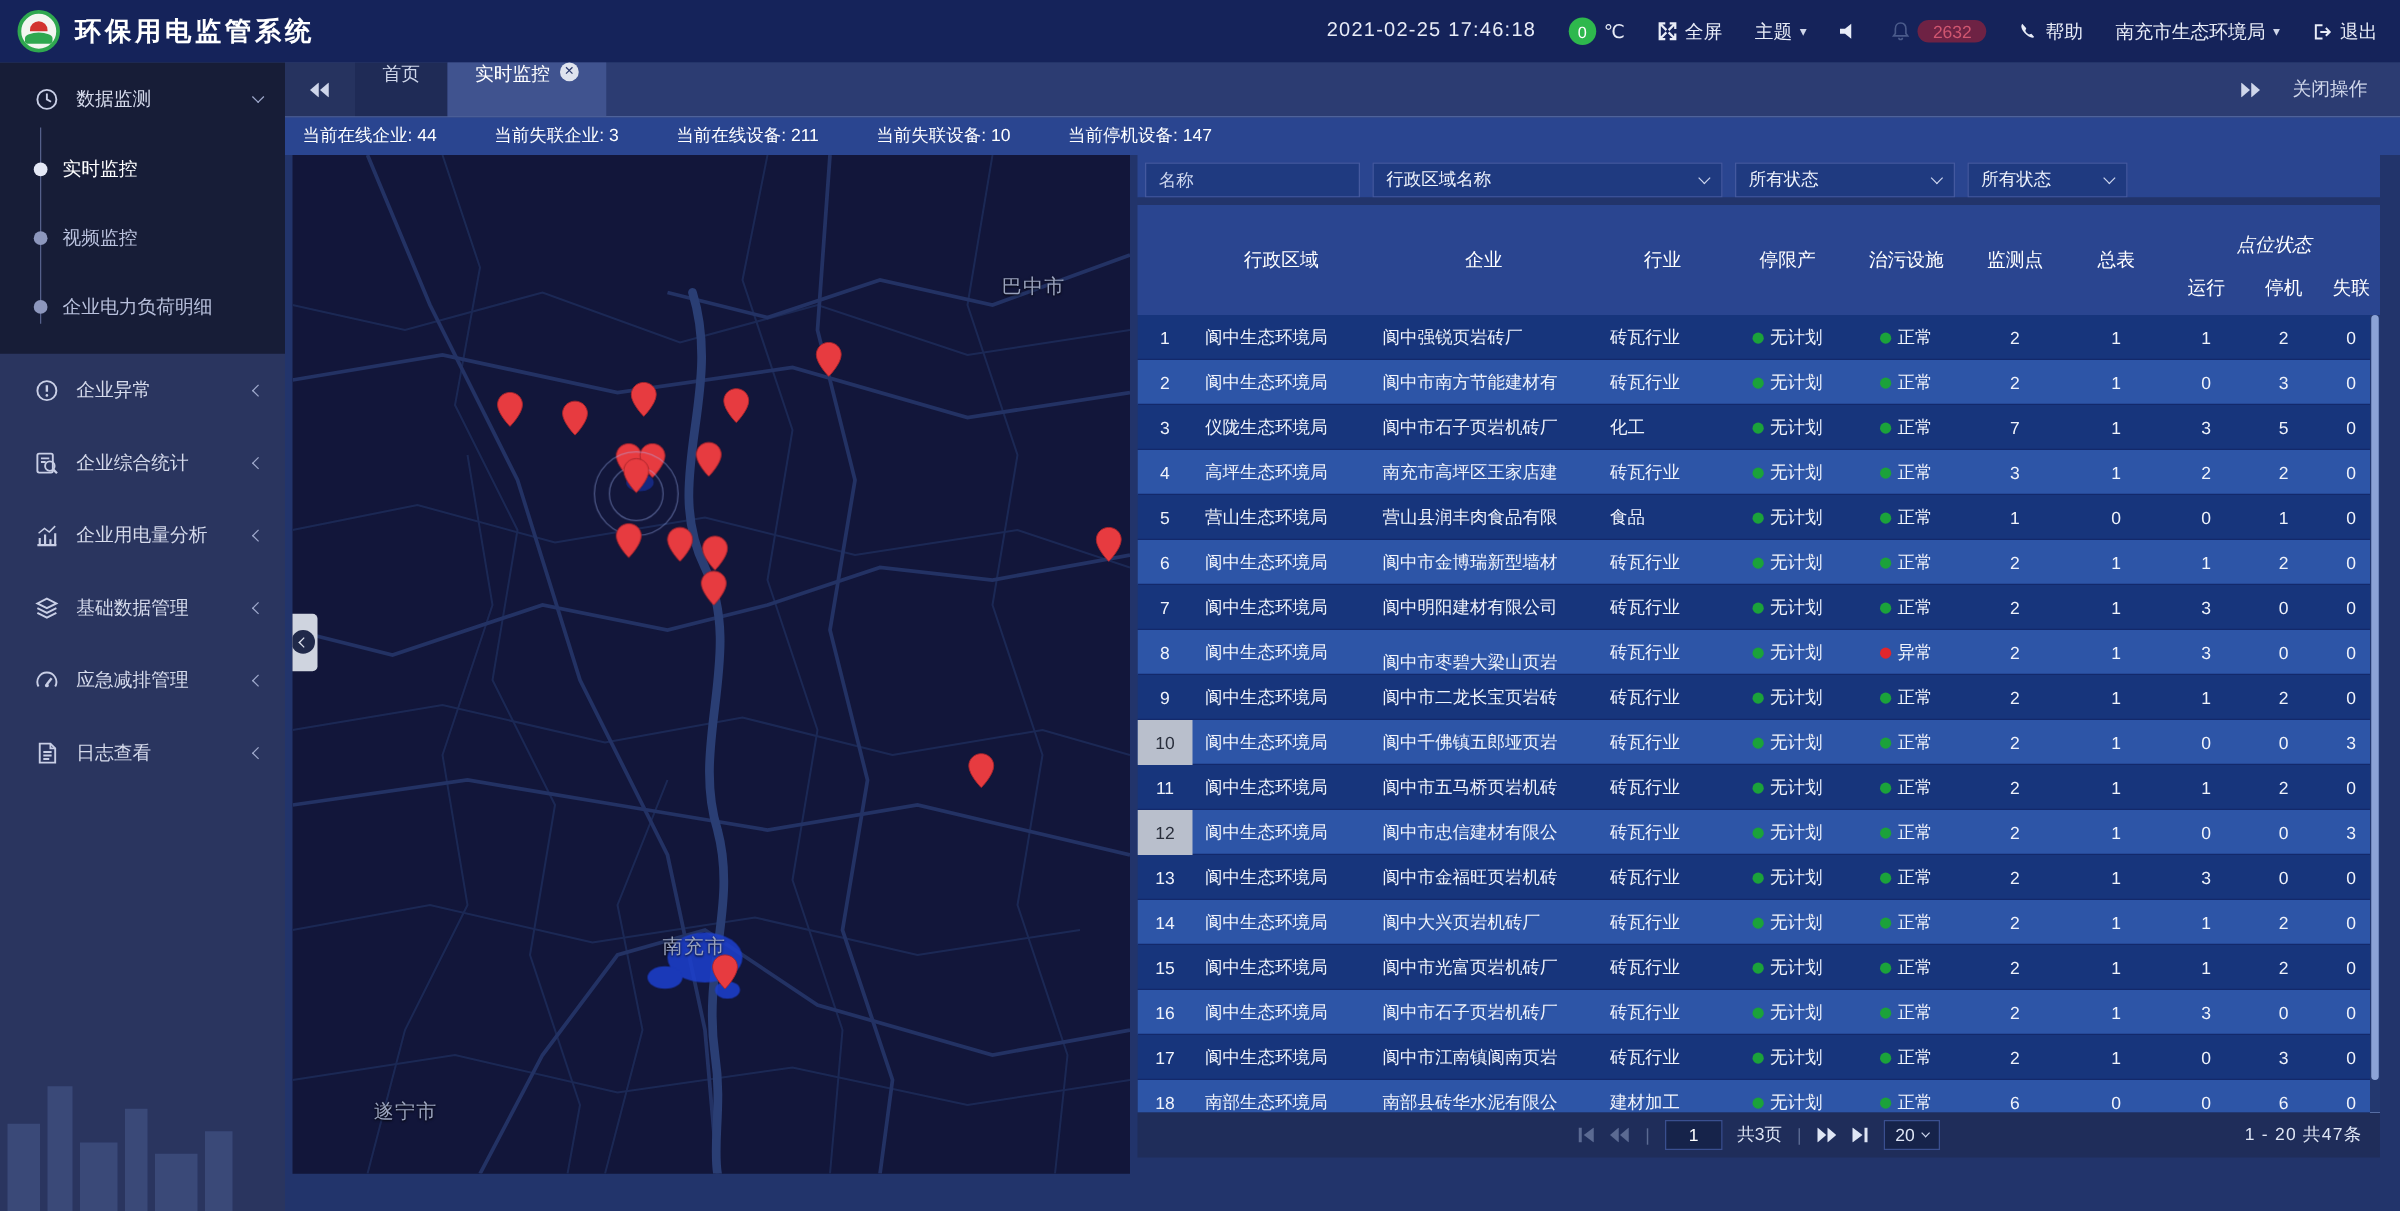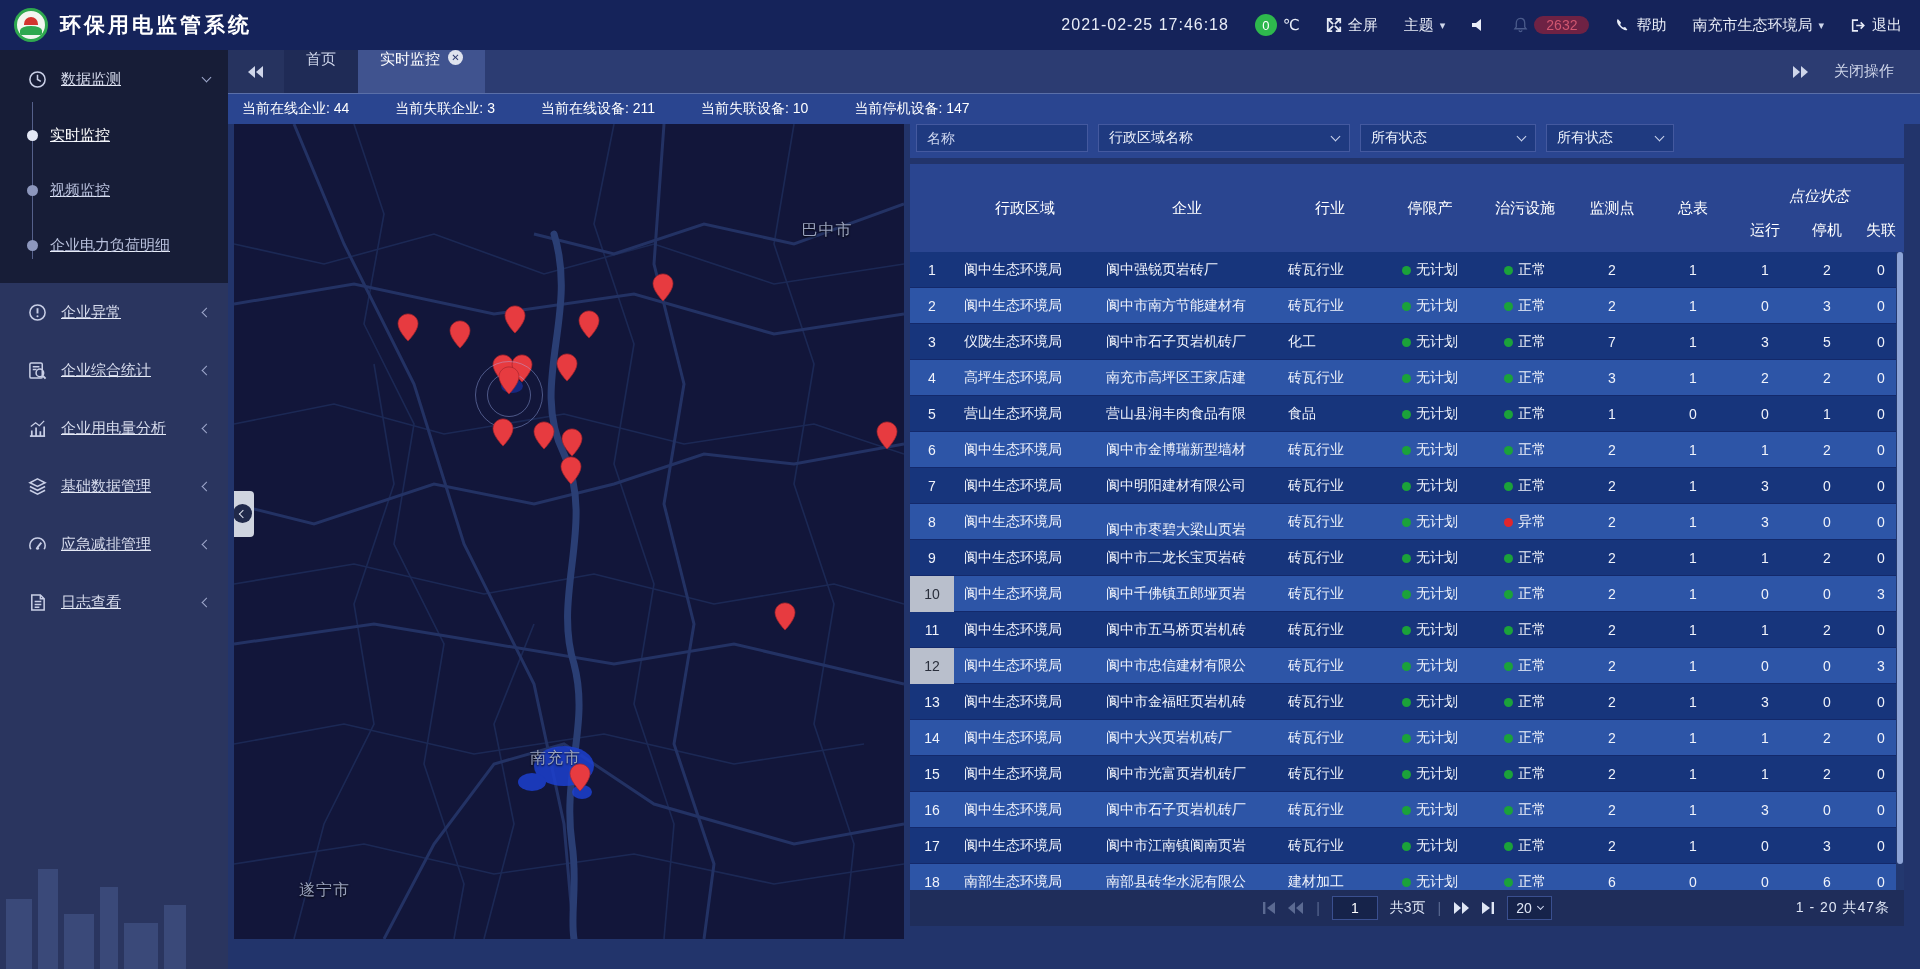--- a/index.html
+++ b/index.html
@@ -18,21 +18,21 @@
   .temp-badge { width:22px; height:22px; border-radius:50%; background:#2eb84d; color:#fff; font-size:13px; display:flex; align-items:center; justify-content:center; }
   .notif-badge { background:#6e2244; color:#d05670; border-radius:10px; padding:1px 12px; font-size:14px; }
   .dim { color:#53648f; }
   .caret-down { font-size:11px; color:#cfd6ea; }
   svg.icn { display:block; }
 
   
   .main { display:flex; height:919px; }
 
   
-  .sidebar { width:228px; flex:none; background:#2a355f; position:relative; overflow:hidden;text-decoration:underline; }
+  .sidebar { width:228px; flex:none; background:#2a355f; position:relative; overflow:hidden; }
   .side-group.expanded { background:#171d37; padding-bottom:10px; }
   .side-head { height:58px; display:flex; align-items:center; padding:0 18px 0 28px; cursor:pointer; color:#d6dbec; font-size:15px; }
   .side-head .lbl { margin-left:14px; flex:1; }
   .chev { width:7px; height:7px; border-right:1.6px solid #9fa9cc; border-bottom:1.6px solid #9fa9cc; display:inline-block; }
   .chev.left { transform:rotate(135deg); }
   .chev.down { transform:rotate(45deg); margin-top:-3px; }
   .submenu { position:relative; padding-left:0; }
   .submenu .vline { position:absolute; left:32px; top:-6px; bottom:14px; width:1px; background:#55608a; }
   .sub-item { height:55px; display:flex; align-items:center; padding-left:50px; position:relative; color:#b9c1dd; font-size:15px; cursor:pointer; }
   .sub-item .dot { position:absolute; left:27px; width:11px; height:11px; border-radius:50%; background:#8d97bd; }
@@ -65,27 +65,27 @@
   .map svg.roads { position:absolute; inset:0; }
   .city-label { position:absolute; transform:translate(-50%,-50%); color:#9aa3bd; font-size:16px; letter-spacing:1px; text-shadow:0 1px 2px #000; white-space:nowrap; }
   .pin { position:absolute; width:22px; height:29px; transform:translate(-50%,-100%); }
   .ripple { position:absolute; border:1px solid rgba(170,190,255,.4); border-radius:50%; transform:translate(-50%,-50%); }
   .map-handle { position:absolute; left:-4px; top:45%; width:24px; height:46px; background:#cfd4df; border-radius:4px; display:flex; align-items:center; justify-content:center; cursor:pointer; z-index:5; }
   .map-handle .circ { width:19px; height:19px; border-radius:50%; background:#20294a; display:flex; align-items:center; justify-content:center; }
   .map-handle .chev { border-color:#dfe3ee; width:6px; height:6px; margin-left:2px; }
 
   
   .panel { flex:1; display:flex; flex-direction:column; min-width:0; }
-  .filters { height:34px; background:#2a4590; display:flex; align-items:flex-start; gap:10px; padding:0 8px 0 6px; flex:none; }
+  .filters { height:34px; background:#2a4590; display:flex; align-items:flex-end; gap:10px; padding:0 8px 0 6px; flex:none; }
   .f-field { height:28px; background:#1f3a80; border:1px solid #44599f; color:#eef2fb; display:flex; align-items:center; padding:0 10px; font-size:14px; }
   input.f-field { width:172px; }
   input.f-field::placeholder { color:#cdd6ee; opacity:1; }
   .f-select { justify-content:space-between; cursor:pointer; }
   .f-select .chev { border-color:#cdd6ee; margin-left:14px; }
-  .w-region { width:252px; } .w-industry { width:176px; } .w-status { width:128px; }
+  .w-region { width:280px; } .w-industry { width:176px; } .w-status { width:128px; }
 
   .gap6 { height:6px; flex:none; background:#22346b; }
 
   
   :root { --cols: 44px 142px 182px 104px 96px 94px 80px 82px 62px 62px 1fr; }
   .thead { flex:none; height:88px; background:#2a4590; display:grid; grid-template-columns:var(--cols); grid-template-rows:1fr 1fr; font-size:15px; color:#fff; }
   .thead .h1 { grid-row:1/3; display:flex; align-items:center; justify-content:center; }
   .thead .grp { grid-row:1; display:flex; align-items:flex-end; justify-content:center; font-style:italic; padding-bottom:2px; }
   .thead .sub { grid-row:2; display:flex; align-items:center; justify-content:center; }
   .tbody { height:638px; overflow:hidden; position:relative; flex:none; }

